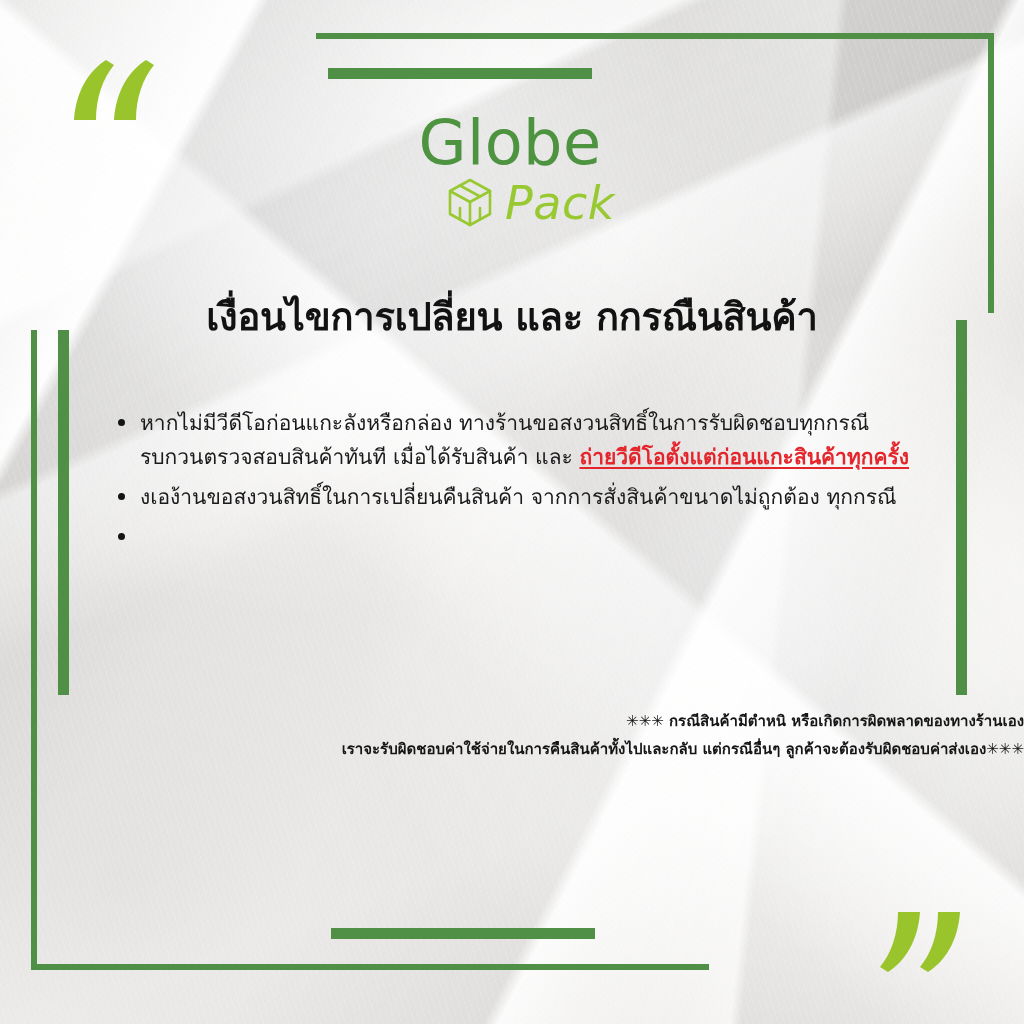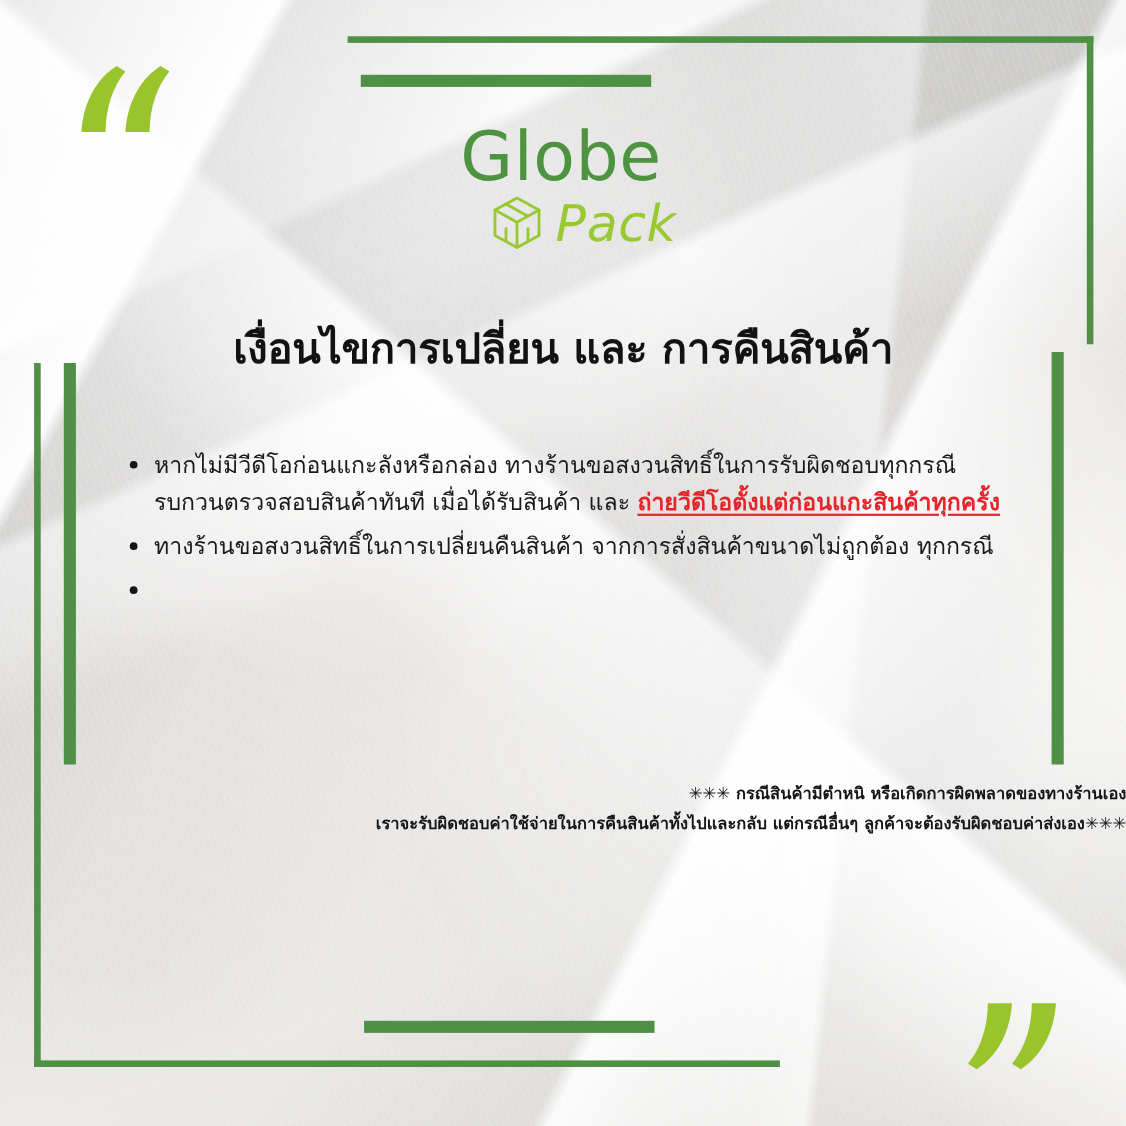--- a/index.html
+++ b/index.html
@@ -214,33 +214,33 @@
           <path d="M43 13 L43 36 L23 47"></path>
           <path d="M13 7.5 L33 18.5"></path>
           <path d="M13 30 L13 41"></path>
           <path d="M33 30 L33 41"></path>
         </g>
       </svg>
       <span class="logo-pack">Pack</span>
     </div>
   </div>
 
-  <div class="headline">เงื่อนไขการเปลี่ยน และ การคืนสินค้า</div>
+  <div class="headline">เงื่อนไขการเปลี่ยน และ กกรณืนสินค้า</div>
 
   <div class="bullets">
 
     <div class="bullet-item">
       <span class="bullet-dot"></span>
       <div class="bullet-line indented"><span>หากไม่มีวีดีโอก่อนแกะลังหรือกล่อง ทางร้านขอสงวนสิทธิ์ในการรับผิดชอบทุกกรณี</span></div>
       <div class="bullet-line"><span>รบกวนตรวจสอบสินค้าทันที เมื่อได้รับสินค้า และ </span><span class="emph-red">ถ่ายวีดีโอตั้งแต่ก่อนแกะสินค้าทุกครั้ง</span></div>
     </div>
 
     <div class="bullet-item">
       <span class="bullet-dot"></span>
-      <div class="bullet-line"><span>ทางร้านขอสงวนสิทธิ์ในการเปลี่ยนคืนสินค้า จากการสั่งสินค้าขนาดไม่ถูกต้อง ทุกกรณี</span></div>
+      <div class="bullet-line"><span>งเอง้านขอสงวนสิทธิ์ในการเปลี่ยนคืนสินค้า จากการสั่งสินค้าขนาดไม่ถูกต้อง ทุกกรณี</span></div>
     </div>
 
     <div class="bullet-item">
       <span class="bullet-dot"></span>
     </div>
 
   </div>
 
   <div class="note">
     <div class="note-line">✳✳✳ กรณีสินค้ามีตำหนิ หรือเกิดการผิดพลาดของทางร้านเอง</div>

